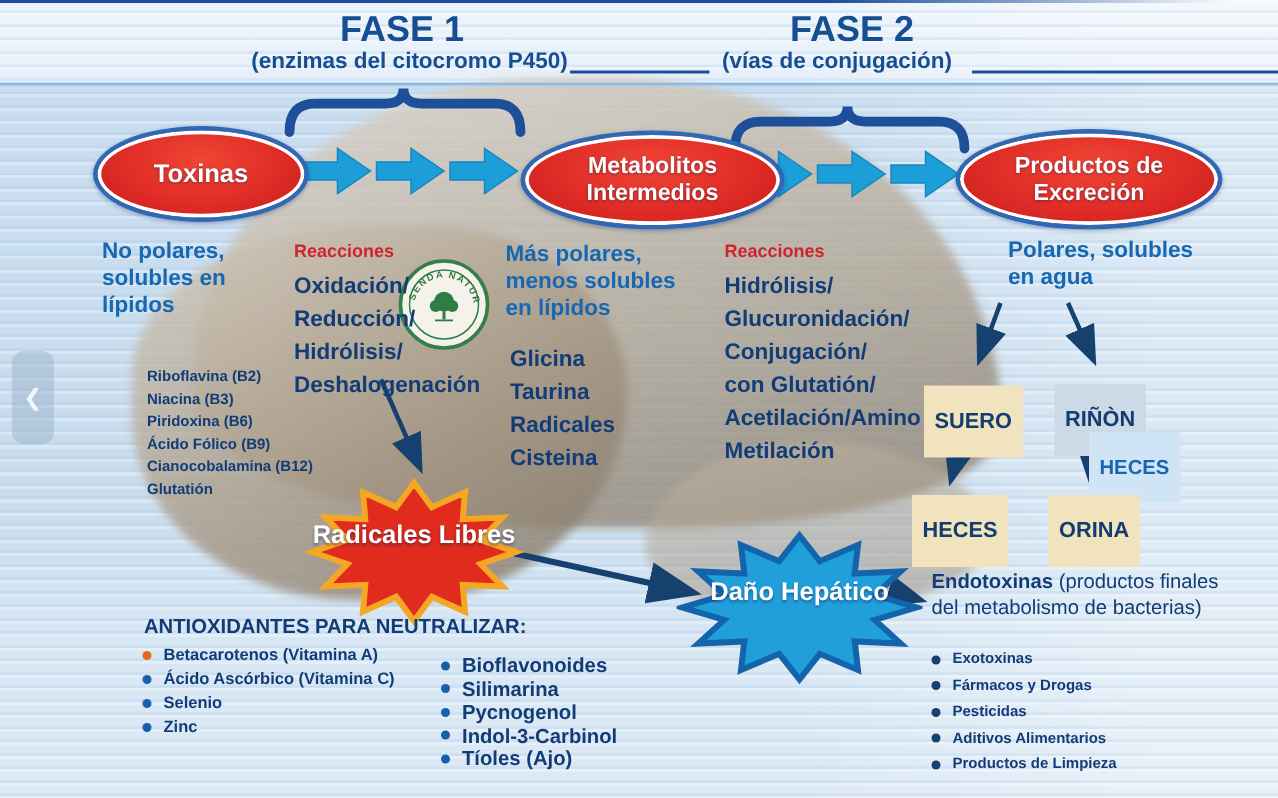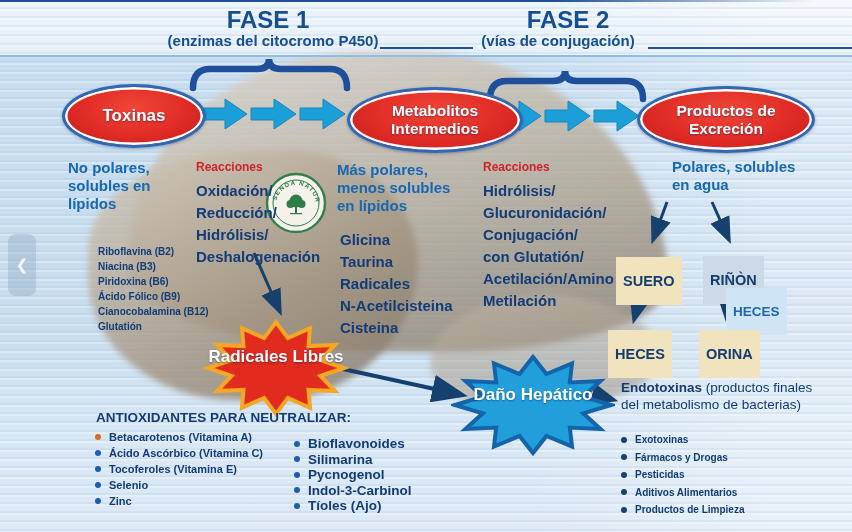--- a/index.html
+++ b/index.html
@@ -159,21 +159,20 @@
       <rect x="30" y="33" width="2" height="8"></rect>
       <rect x="25" y="41" width="12" height="1.2"></rect>
     </g>
   </svg>
 
   <div class="txt prop" style="left:337px;top:161px;width:130px;">Más polares, menos solubles en lípidos</div>
   <div class="txt navy-list" style="left:340px;top:229px;">
     <div>Glicina</div>
     <div>Taurina</div>
     <div>Radicales</div>
-    <div>N-Acetilcisteina</div>
     <div>Cisteina</div>
   </div>
 
   <div class="txt red-label" style="left:483px;top:160px;">Reacciones</div>
   <div class="txt navy-list" style="left:483px;top:180px;">
     <div>Hidrólisis/</div>
     <div>Glucuronidación/</div>
     <div>Conjugación/</div>
     <div>con Glutatión/</div>
     <div>Acetilación/Amino</div>
@@ -202,24 +201,20 @@
     <div class="li">
         <span class="blt"></span>
         <span>Betacarotenos (Vitamina A)</span>
       </div>
     <div class="li">
         <span class="blt"></span>
         <span>Ácido Ascórbico (Vitamina C)</span>
       </div>
     <div class="li">
         <span class="blt"></span>
-        <span>Tocoferoles (Vitamina E)</span>
-      </div>
-    <div class="li">
-        <span class="blt"></span>
         <span>Selenio</span>
       </div>
     <div class="li">
         <span class="blt"></span>
         <span>Zinc</span>
       </div>
   </div>
   <div class="txt blist col2" style="left:294px;top:436px;">
     <div class="li">
         <span class="blt"></span>

